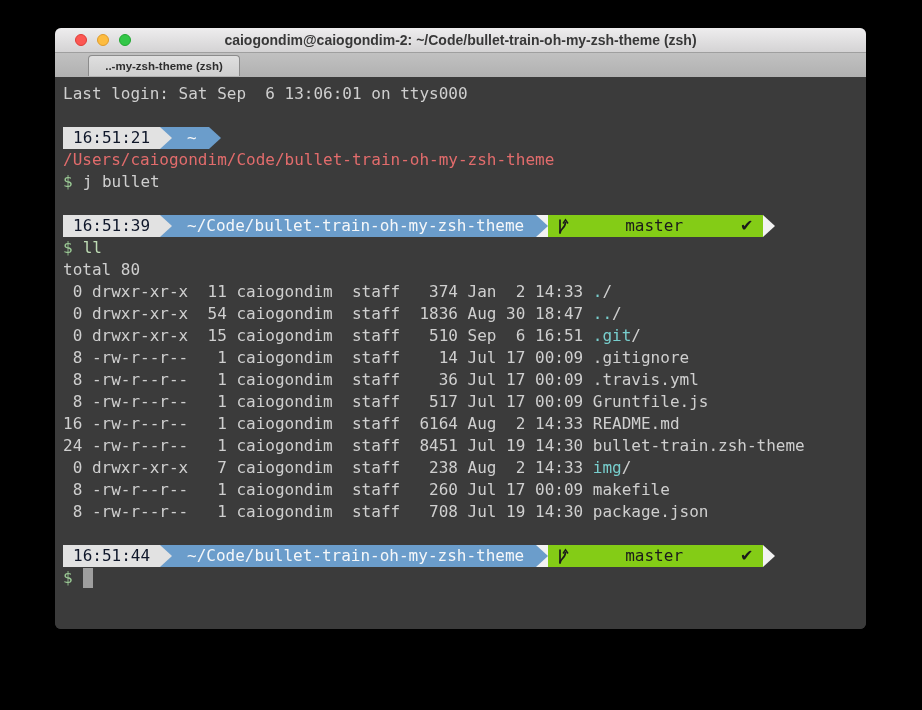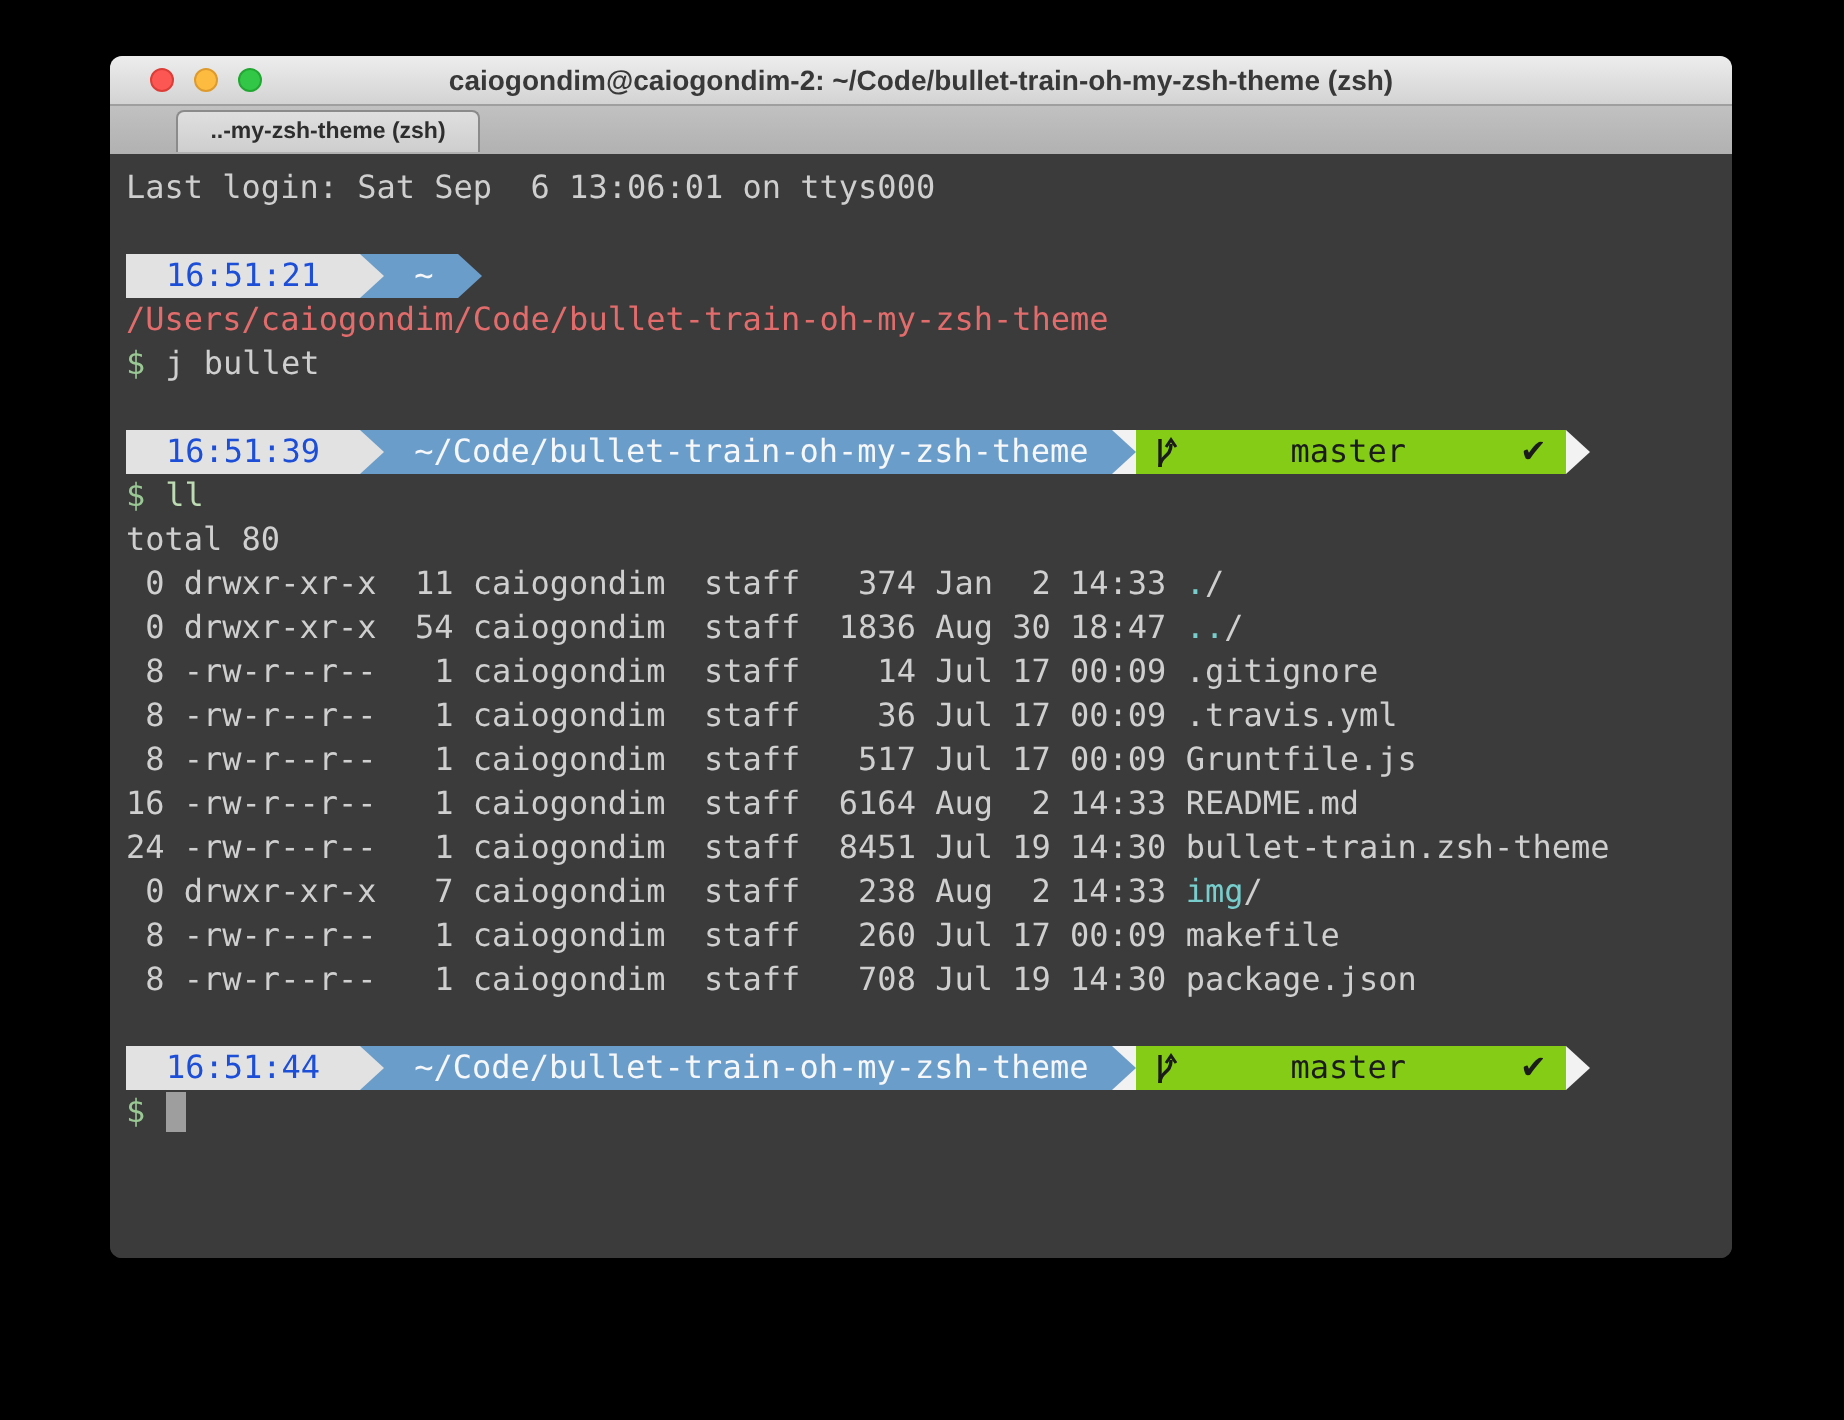--- a/index.html
+++ b/index.html
@@ -49,21 +49,21 @@
   .line { height:22px; white-space:pre; }
   .t-fg     { color:#cfcfcf; }
   .t-green  { color:#9ac894; }
   .t-lgreen { color:#bedcb4; }
   .t-red    { color:#e26c6c; }
   .t-cyan   { color:#78cecd; }
   .cmd-text { padding-left:10px; }
   
   .prompt { display:flex; align-items:center; }
   .pl-seg { display:inline-flex; align-items:center; height:22px; }
-  .pl-time { background:#e2e2e2; color:#1d4ed8; padding:0 20px; }
+  .pl-time { background:#e2e2e2; color:#0f172a; padding:0 10px; }
   .pl-dir  { background:#6b9dcb; color:#f5f7f9; padding:0 12px 0 15px; }
   .pl-git  { background:#84cc16; color:#1b1b1b; padding:0 10px 0 7px;gap:48px; }
   .pl-arrow {
     width:0; height:0;
     border-top:11px solid transparent;
     border-bottom:11px solid transparent;
     border-left:12px solid transparent;
   }
   .a-time-dir { border-left-color:#e2e2e2; border-top-color:#6b9dcb; border-bottom-color:#6b9dcb; }
   .a-dir-end  { border-left-color:#6b9dcb; }
@@ -124,20 +124,21 @@
         <span class="check">✔</span>
       </span>
       <span class="pl-arrow a-git-end"></span>
     </div>
 
     <div class="line"><span class="t-green">$</span><span class="cmd-text t-lgreen">ll</span></div>
     <div class="line">total 80</div>
 
     <div class="line"><span> 0 drwxr-xr-x  11 caiogondim  staff   374 Jan  2 14:33 </span><span class="t-cyan">.</span><span>/</span></div>
     <div class="line"><span> 0 drwxr-xr-x  54 caiogondim  staff  1836 Aug 30 18:47 </span><span class="t-cyan">..</span><span>/</span></div>
+    <div class="line"><span> 0 drwxr-xr-x  15 caiogondim  staff   510 Sep  6 16:51 </span><span class="t-cyan">.git</span><span>/</span></div>
     <div class="line"><span> 8 -rw-r--r--   1 caiogondim  staff    14 Jul 17 00:09 </span><span class="t-fg">.gitignore</span><span></span></div>
     <div class="line"><span> 8 -rw-r--r--   1 caiogondim  staff    36 Jul 17 00:09 </span><span class="t-fg">.travis.yml</span><span></span></div>
     <div class="line"><span> 8 -rw-r--r--   1 caiogondim  staff   517 Jul 17 00:09 </span><span class="t-fg">Gruntfile.js</span><span></span></div>
     <div class="line"><span>16 -rw-r--r--   1 caiogondim  staff  6164 Aug  2 14:33 </span><span class="t-fg">README.md</span><span></span></div>
     <div class="line"><span>24 -rw-r--r--   1 caiogondim  staff  8451 Jul 19 14:30 </span><span class="t-fg">bullet-train.zsh-theme</span><span></span></div>
     <div class="line"><span> 0 drwxr-xr-x   7 caiogondim  staff   238 Aug  2 14:33 </span><span class="t-cyan">img</span><span>/</span></div>
     <div class="line"><span> 8 -rw-r--r--   1 caiogondim  staff   260 Jul 17 00:09 </span><span class="t-fg">makefile</span><span></span></div>
     <div class="line"><span> 8 -rw-r--r--   1 caiogondim  staff   708 Jul 19 14:30 </span><span class="t-fg">package.json</span><span></span></div>
 
     <div class="line"></div>

